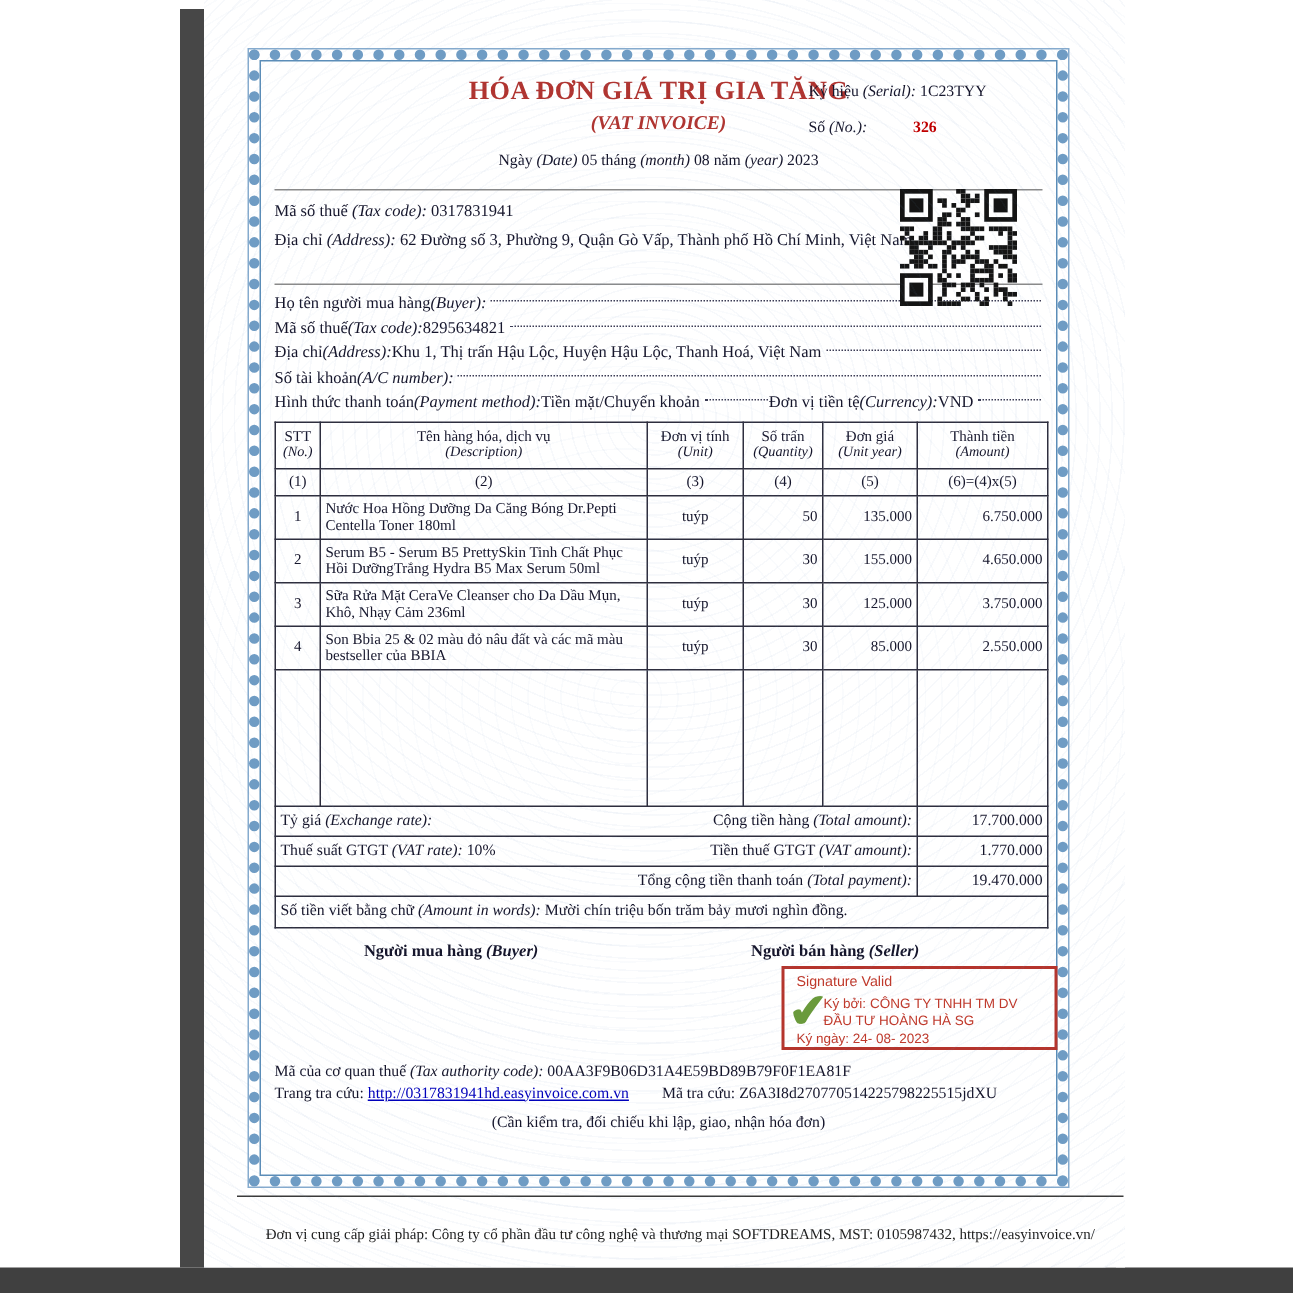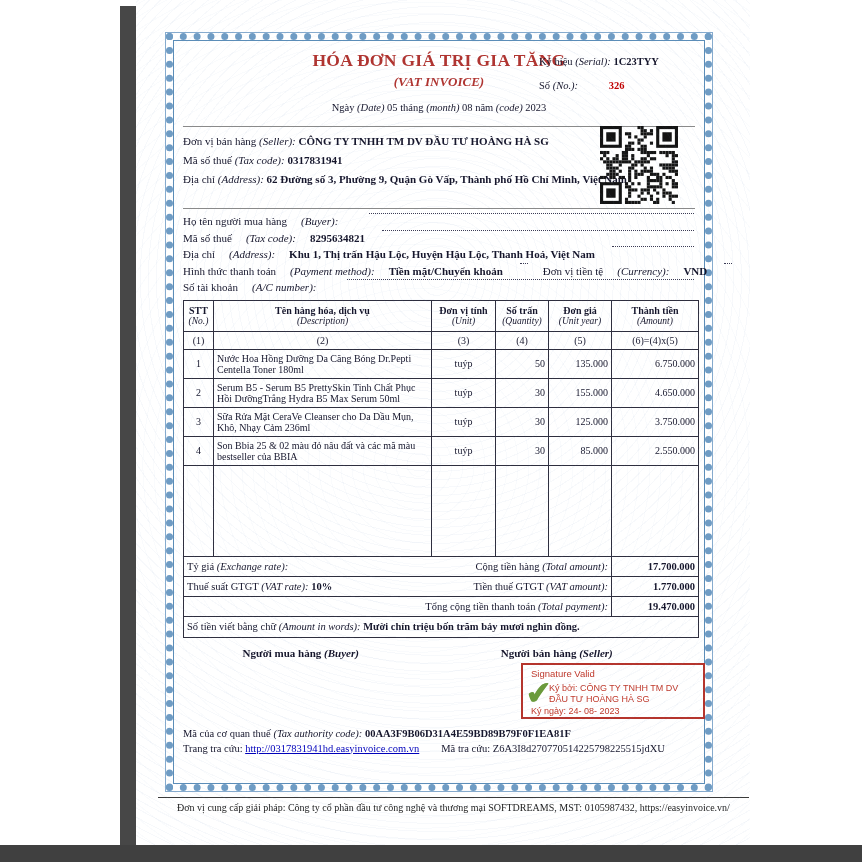--- a/index.html
+++ b/index.html
@@ -19,46 +19,46 @@
       repeating-radial-gradient(circle at 46% 55%, rgba(110,145,190,.07) 0 1px, transparent 1px 11px);
     opacity:.55;
   }
   .frame{position:absolute;left:30px;top:33px;width:546px;height:758px;box-sizing:border-box;
     border:7px dotted #6f9cc4;}
   .frame::before{content:'';position:absolute;inset:-8px;border:1px solid #86abce;pointer-events:none;}
   .frame-line{position:absolute;inset:0;border:1px solid #5b8db8;pointer-events:none;}
   .content{position:absolute;left:10px;right:10px;top:4px;bottom:4px;font-size:11px;}
 
   .en{font-style:italic;}
-  .val{font-weight:bold;}
+  .val{font-weight:normal;}
   .valred{color:#c00000;font-weight:bold;}
 
   .header{position:relative;margin-top:6px;text-align:center;}
   .title{font-size:17.5px;font-weight:bold;color:#b03430;letter-spacing:.3px;}
   .subtitle{font-size:13px;font-weight:bold;font-style:italic;color:#b03430;margin-top:3px;}
   .date-line{font-size:10.5px;margin-top:12px;}
   .serial-block{position:absolute;right:0;top:6px;width:156px;text-align:left;font-size:10.5px;}
   .serial-row{margin-bottom:13px;}
   .no-row .valred{margin-left:28px;}
 
   .hr{border-top:1px solid #8a8a8a;margin:0;}
   .hr1{margin-top:13px;}
   .hr2{margin-top:19px;}
 
   .seller{position:relative;margin-top:5px;line-height:19px;}
   .qr{position:absolute;right:17px;top:-6px;width:78px;height:78px;}
 
   .buyer{margin-top:4px;}
-  .fline{display:flex;align-items:flex-start;line-height:16.5px;white-space:nowrap;gap:14px;}
+  .fline{display:flex;align-items:center;line-height:16.5px;white-space:nowrap;}
   .dots{flex:1;border-bottom:1px dotted #3c3c55;margin:0 1px 3px 3px;min-width:8px;}
 
   table{border-collapse:collapse;width:100%;table-layout:fixed;margin-top:4px;font-size:10px;}
   td,th{border:1px solid #2e2e3e;padding:1px 3px;vertical-align:middle;overflow:hidden;}
   th{font-weight:normal;}
-  .th-vi{font-weight:bold;display:block;}
+  .th-vi{font-weight:normal;display:block;}
   .th-en{font-style:italic;display:block;font-size:9.5px;}
   .hrow th{height:28px;text-align:center;}
   .irow td{height:15px;text-align:center;font-size:10px;}
   .item td{height:26px;}
   .c{text-align:center;}
   .r{text-align:right;}
   .filler td{height:88px;}
   .t-row td{height:17px;font-size:10.5px;}
   .split{display:flex;justify-content:space-between;align-items:baseline;}
   .words td{height:18px;font-size:10.5px;}
@@ -75,49 +75,48 @@
   .check{position:absolute;left:2px;top:9px;font-family:"DejaVu Sans",sans-serif;font-size:32px;
     color:#6a9a3c;transform:rotate(-4deg);text-shadow:1px 0 0 #6a9a3c;z-index:2;}
 
   .authority{margin-top:9px;font-size:10.5px;}
   .lookup{margin-top:4px;font-size:10.5px;font-family:Liberation Serif, serif;}
   .lookup a{color:#0000bb;}
   .gap{display:inline-block;width:22px;}
   .note{margin-top:8px;text-align:center;font-size:10.5px;}
 
   .page-footer{position:absolute;left:22px;right:1px;top:797px;border-top:1px solid #3a3a3a;
-    padding-top:4px;text-align:center;font-size:10px;color:#1c1c1c;}
+    padding-top:20px;text-align:center;font-size:10px;color:#1c1c1c;}
 </style>
 </head>
 <body>
 
 <div>
   <div class="bar-left"></div>
   <div class="bar-right"></div>
   <div class="band-bottom"></div>
 
   <div class="page">
     <div class="frame">
       <div class="frame-line"></div>
       <div class="content">
 
         <div class="header">
           <div class="title">HÓA ĐƠN GIÁ TRỊ GIA TĂNG</div>
           <div class="subtitle">(VAT INVOICE)</div>
-          <div class="date-line"><span>Ngày </span><span class="en">(Date)</span><span> 05 </span><span>tháng </span><span class="en">(month)</span><span> 08 </span><span>năm </span><span class="en">(code)</span><span> 2023</span></div>
+          <div class="date-line"><span>Ngày </span><span class="en">(Date)</span><span> 05 </span><span>tháng </span><span class="en">(month)</span><span> 08 </span><span>năm </span><span class="en">(year)</span><span> 2023</span></div>
           <div class="serial-block">
             <div class="serial-row"><span>Ký hiệu </span><span class="en">(Serial): </span><span class="val">1C23TYY</span></div>
             <div class="no-row"><span>Số </span><span class="en">(No.): </span><span class="valred">326</span></div>
           </div>
         </div>
 
         <div class="hr hr1"></div>
 
         <div class="seller">
-          <div><span>Đơn vị bán hàng </span><span class="en">(Seller): </span><span class="val">CÔNG TY TNHH TM DV ĐẦU TƯ HOÀNG HÀ SG</span></div>
           <div><span>Mã số thuế </span><span class="en">(Tax code): </span><span class="val">0317831941</span></div>
           <div><span>Địa chỉ </span><span class="en">(Address): </span><span class="val">62 Đường số 3, Phường 9, Quận Gò Vấp, Thành phố Hồ Chí Minh, Việt Nam</span></div>
           <div class="qr"><svg width="78" height="78" viewBox="0 0 75 75" fill="#141414" xmlns="http://www.w3.org/2000/svg">
                 <rect x="36" y="0" width="3" height="3"></rect>
                 <rect x="39" y="0" width="3" height="3"></rect>
                 <rect x="39" y="3" width="3" height="3"></rect>
                 <rect x="42" y="3" width="3" height="3"></rect>
                 <rect x="48" y="3" width="3" height="3"></rect>
                 <rect x="24" y="6" width="3" height="3"></rect>
                 <rect x="27" y="6" width="3" height="3"></rect>
@@ -345,33 +344,33 @@
               <span class="val">8295634821</span>
               <span class="dots"></span>
             </div>
           <div class="fline">
               <span>Địa chỉ </span>
               <span class="en">(Address): </span>
               <span class="val">Khu 1, Thị trấn Hậu Lộc, Huyện Hậu Lộc, Thanh Hoá, Việt Nam</span>
               <span class="dots"></span>
             </div>
           <div class="fline">
+              <span>Số tài khoản </span>
+              <span class="en">(A/C number):</span>
+              <span class="val"></span>
+              <span class="dots"></span>
+            </div>
+          <div class="fline">
               <span>Hình thức thanh toán </span>
               <span class="en">(Payment method): </span>
               <span class="val">Tiền mặt/Chuyển khoản</span>
               <span class="dots"></span>
               <span>Đơn vị tiền tệ </span>
               <span class="en">(Currency): </span>
               <span class="val">VND</span>
-              <span class="dots"></span>
-            </div>
-          <div class="fline">
-              <span>Số tài khoản </span>
-              <span class="en">(A/C number):</span>
-              <span class="val"></span>
               <span class="dots"></span>
             </div>
         </div>
 
         <table>
           <colgroup>
               <col style="width:30px">
               <col style="width:218px">
               <col style="width:64px">
               <col style="width:53px">
@@ -487,19 +486,20 @@
         </div>
         <div class="sig-box">
           <span class="check">✔</span>
           <div class="sig-valid">Signature Valid</div>
           <div class="sig-line sig-by"><span>Ký bởi: </span><span>CÔNG TY TNHH TM DV ĐẦU TƯ HOÀNG HÀ SG</span></div>
           <div class="sig-line"><span>Ký ngày: </span><span>24- 08- 2023</span></div>
         </div>
 
         <div class="authority"><span>Mã của cơ quan thuế </span><span class="en">(Tax authority code): </span><span class="val">00AA3F9B06D31A4E59BD89B79F0F1EA81F</span></div>
         <div class="lookup"><span>Trang tra cứu: </span><a href="#">http://0317831941hd.easyinvoice.com.vn</a><span class="gap"></span><span>Mã tra cứu: </span><span>Z6A3I8d270770514225798225515jdXU</span></div>
+        <div class="note">(Cần kiểm tra, đối chiếu khi lập, giao, nhận hóa đơn)</div>
 
       </div>
     </div>
 
     <div class="page-footer">Đơn vị cung cấp giải pháp: Công ty cổ phần đầu tư công nghệ và thương mại SOFTDREAMS, MST: 0105987432, https://easyinvoice.vn/</div>
   </div>
 </div>
 
 </body></html>

